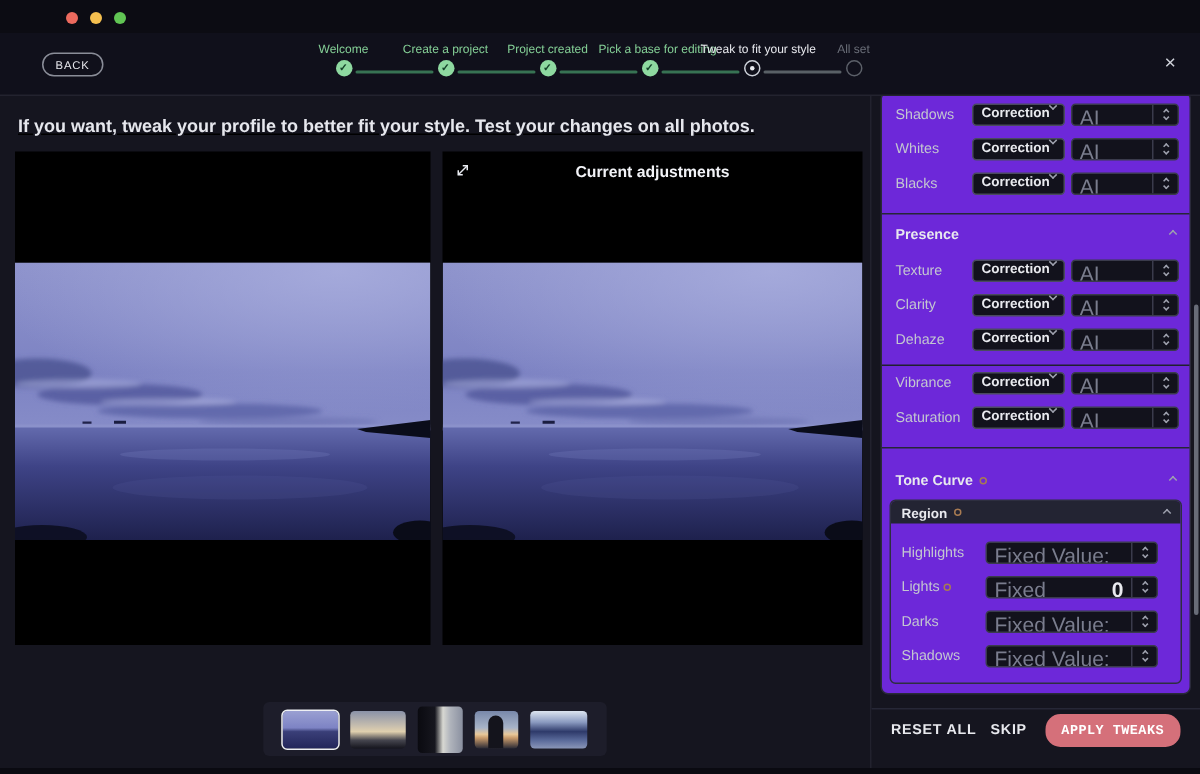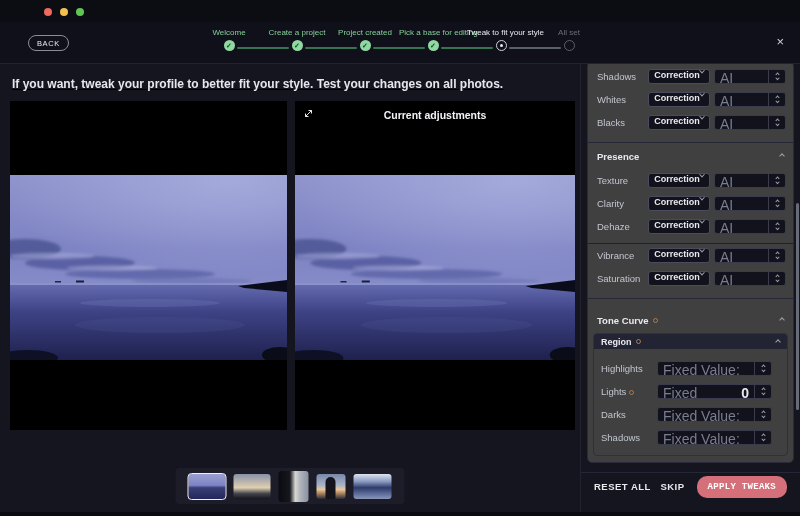--- a/index.html
+++ b/index.html
@@ -55,21 +55,21 @@
   .t2 { width:37px; background:linear-gradient(180deg,#8a92a8 0%,#c4bcae 38%,#e0d0ae 55%,#45454e 78%,#15151d 100%); }
   .t3 { width:30px; height:31px; background:linear-gradient(90deg,#0a0a10 0%,#16161e 38%,#d8d8d2 56%,#b0b4bc 72%,#8a90a0 100%); }
   .t4 { width:29px; background:linear-gradient(180deg,#7888aa 0%,#a8b4c8 45%,#e8c89a 62%,#c89a6a 72%,#2a2a35 100%); }
   .t4 .tower { position:absolute; left:9px; top:3px; width:10px; height:22px; background:#14141c; border-radius:5px 5px 0 0; }
   .t5 { width:38px; background:linear-gradient(180deg,#dce4f0 0%,#8a9ac0 30%,#2e3a6a 55%,#5a6a9a 78%,#8a96b8 100%); }
 
   
   .sidebar { position:absolute; right:0; top:64px; width:220px; height:448px; border-left:1px solid #22222e; background:#15151f; }
   .scrollarea { position:absolute; top:0; left:0; right:0; bottom:28px; overflow:hidden; padding:0 6px; }
   .sb-thumb { position:absolute; right:1px; top:139px; width:3px; height:207px; background:#686c78; border-radius:2px; cursor:pointer; }
-  .card { border:1px solid #2a2a3a; border-radius:5px; background:#404040; margin-top:-3px; padding:3px 0 6px 0; }
+  .card { border:1px solid #2a2a3a; border-radius:5px; background:#6d28d9; margin-top:-3px; padding:3px 0 6px 0; }
   .row { height:23px; display:flex; align-items:center; padding:0 7px 0 9px; }
   .row-label { width:52px; font-size:9.5px; color:#c3c6d0; white-space:nowrap; }
   .dd { width:62px; height:15px; background:#12121c; border:1px solid #4a4b5e; border-radius:3px; display:flex; align-items:flex-start;
         justify-content:space-between; padding:0 5px; cursor:pointer; }
   .dd .dd-txt { font-size:9px; font-weight:600; color:#e9eaef; }
   .valgroup { display:flex; margin-left:4px; height:15px; border:1px solid #3a3b4c; border-radius:3px; background:#12121c; overflow:hidden; }
   .val { width:54px; display:flex; padding:0 5px; font-size:14px; color:#7a7d8e; }
   .val .v-num { color:#e9eaef; margin-left:3px; font-weight:600; }
   .spin { width:17px; border-left:1px solid #3a3b4c; display:flex; flex-direction:column; align-items:center; justify-content:center; gap:2px; cursor:pointer; }
   .valgroup.wide .val { width:96px; }

